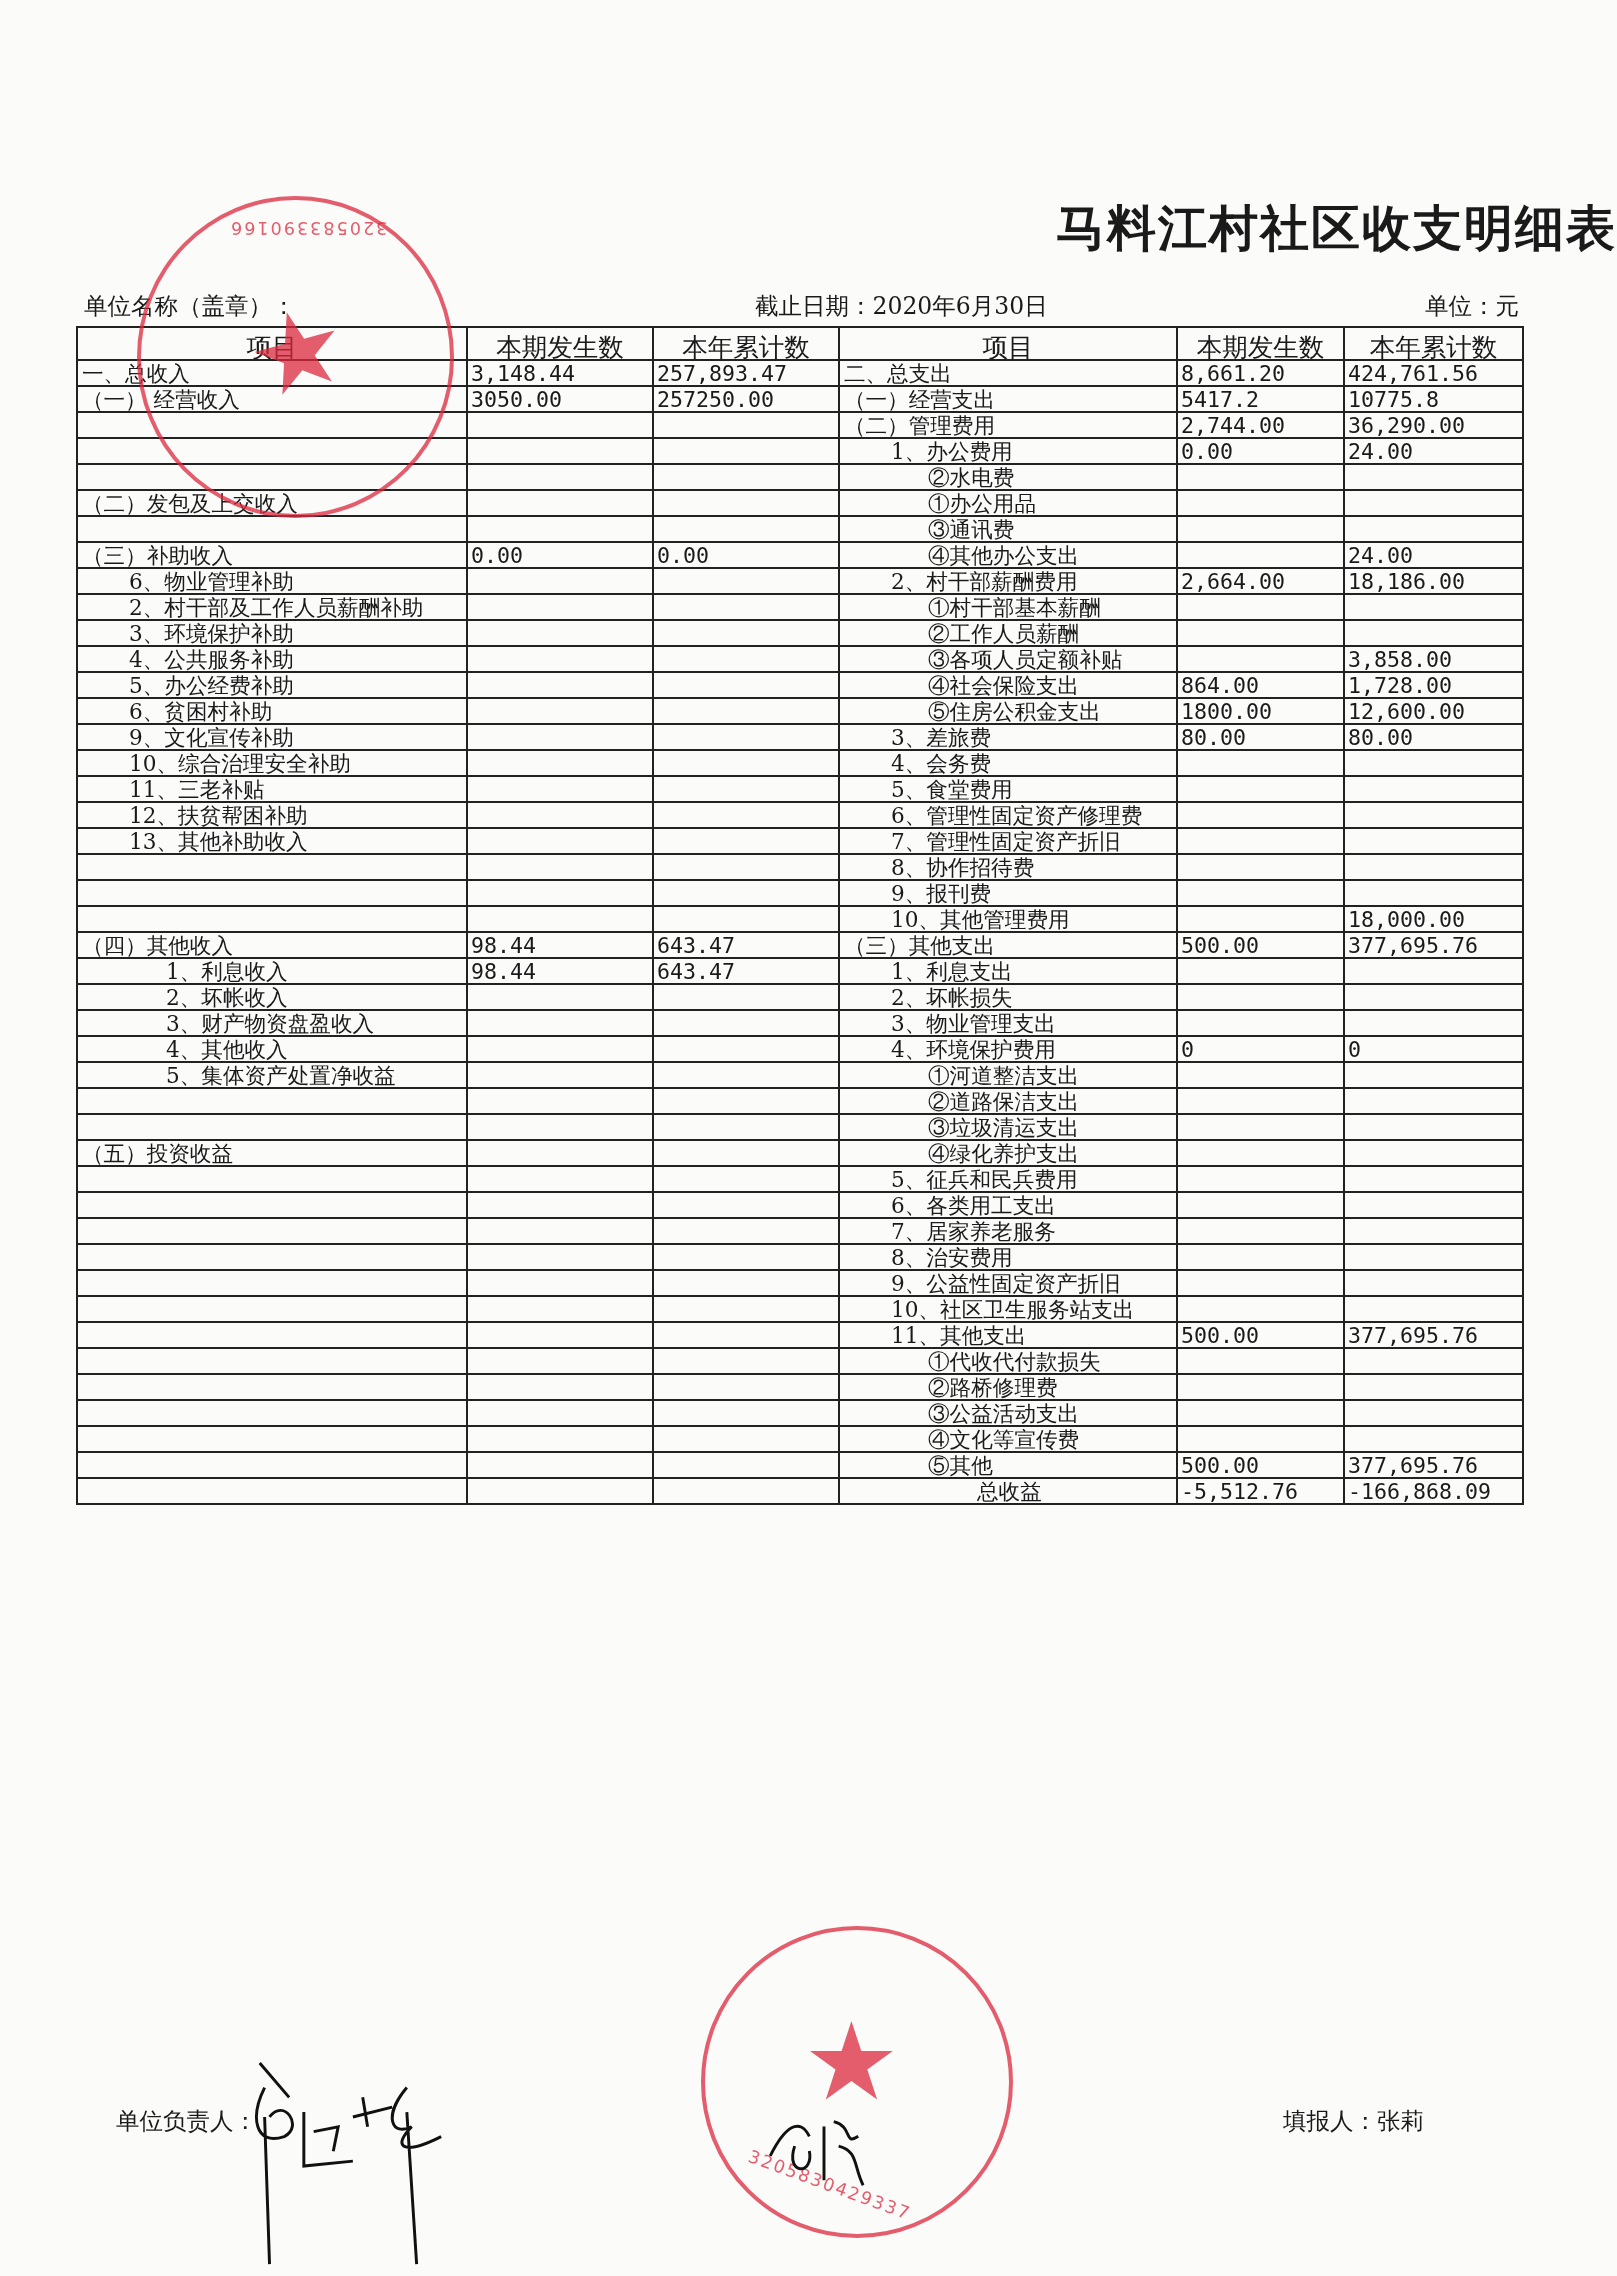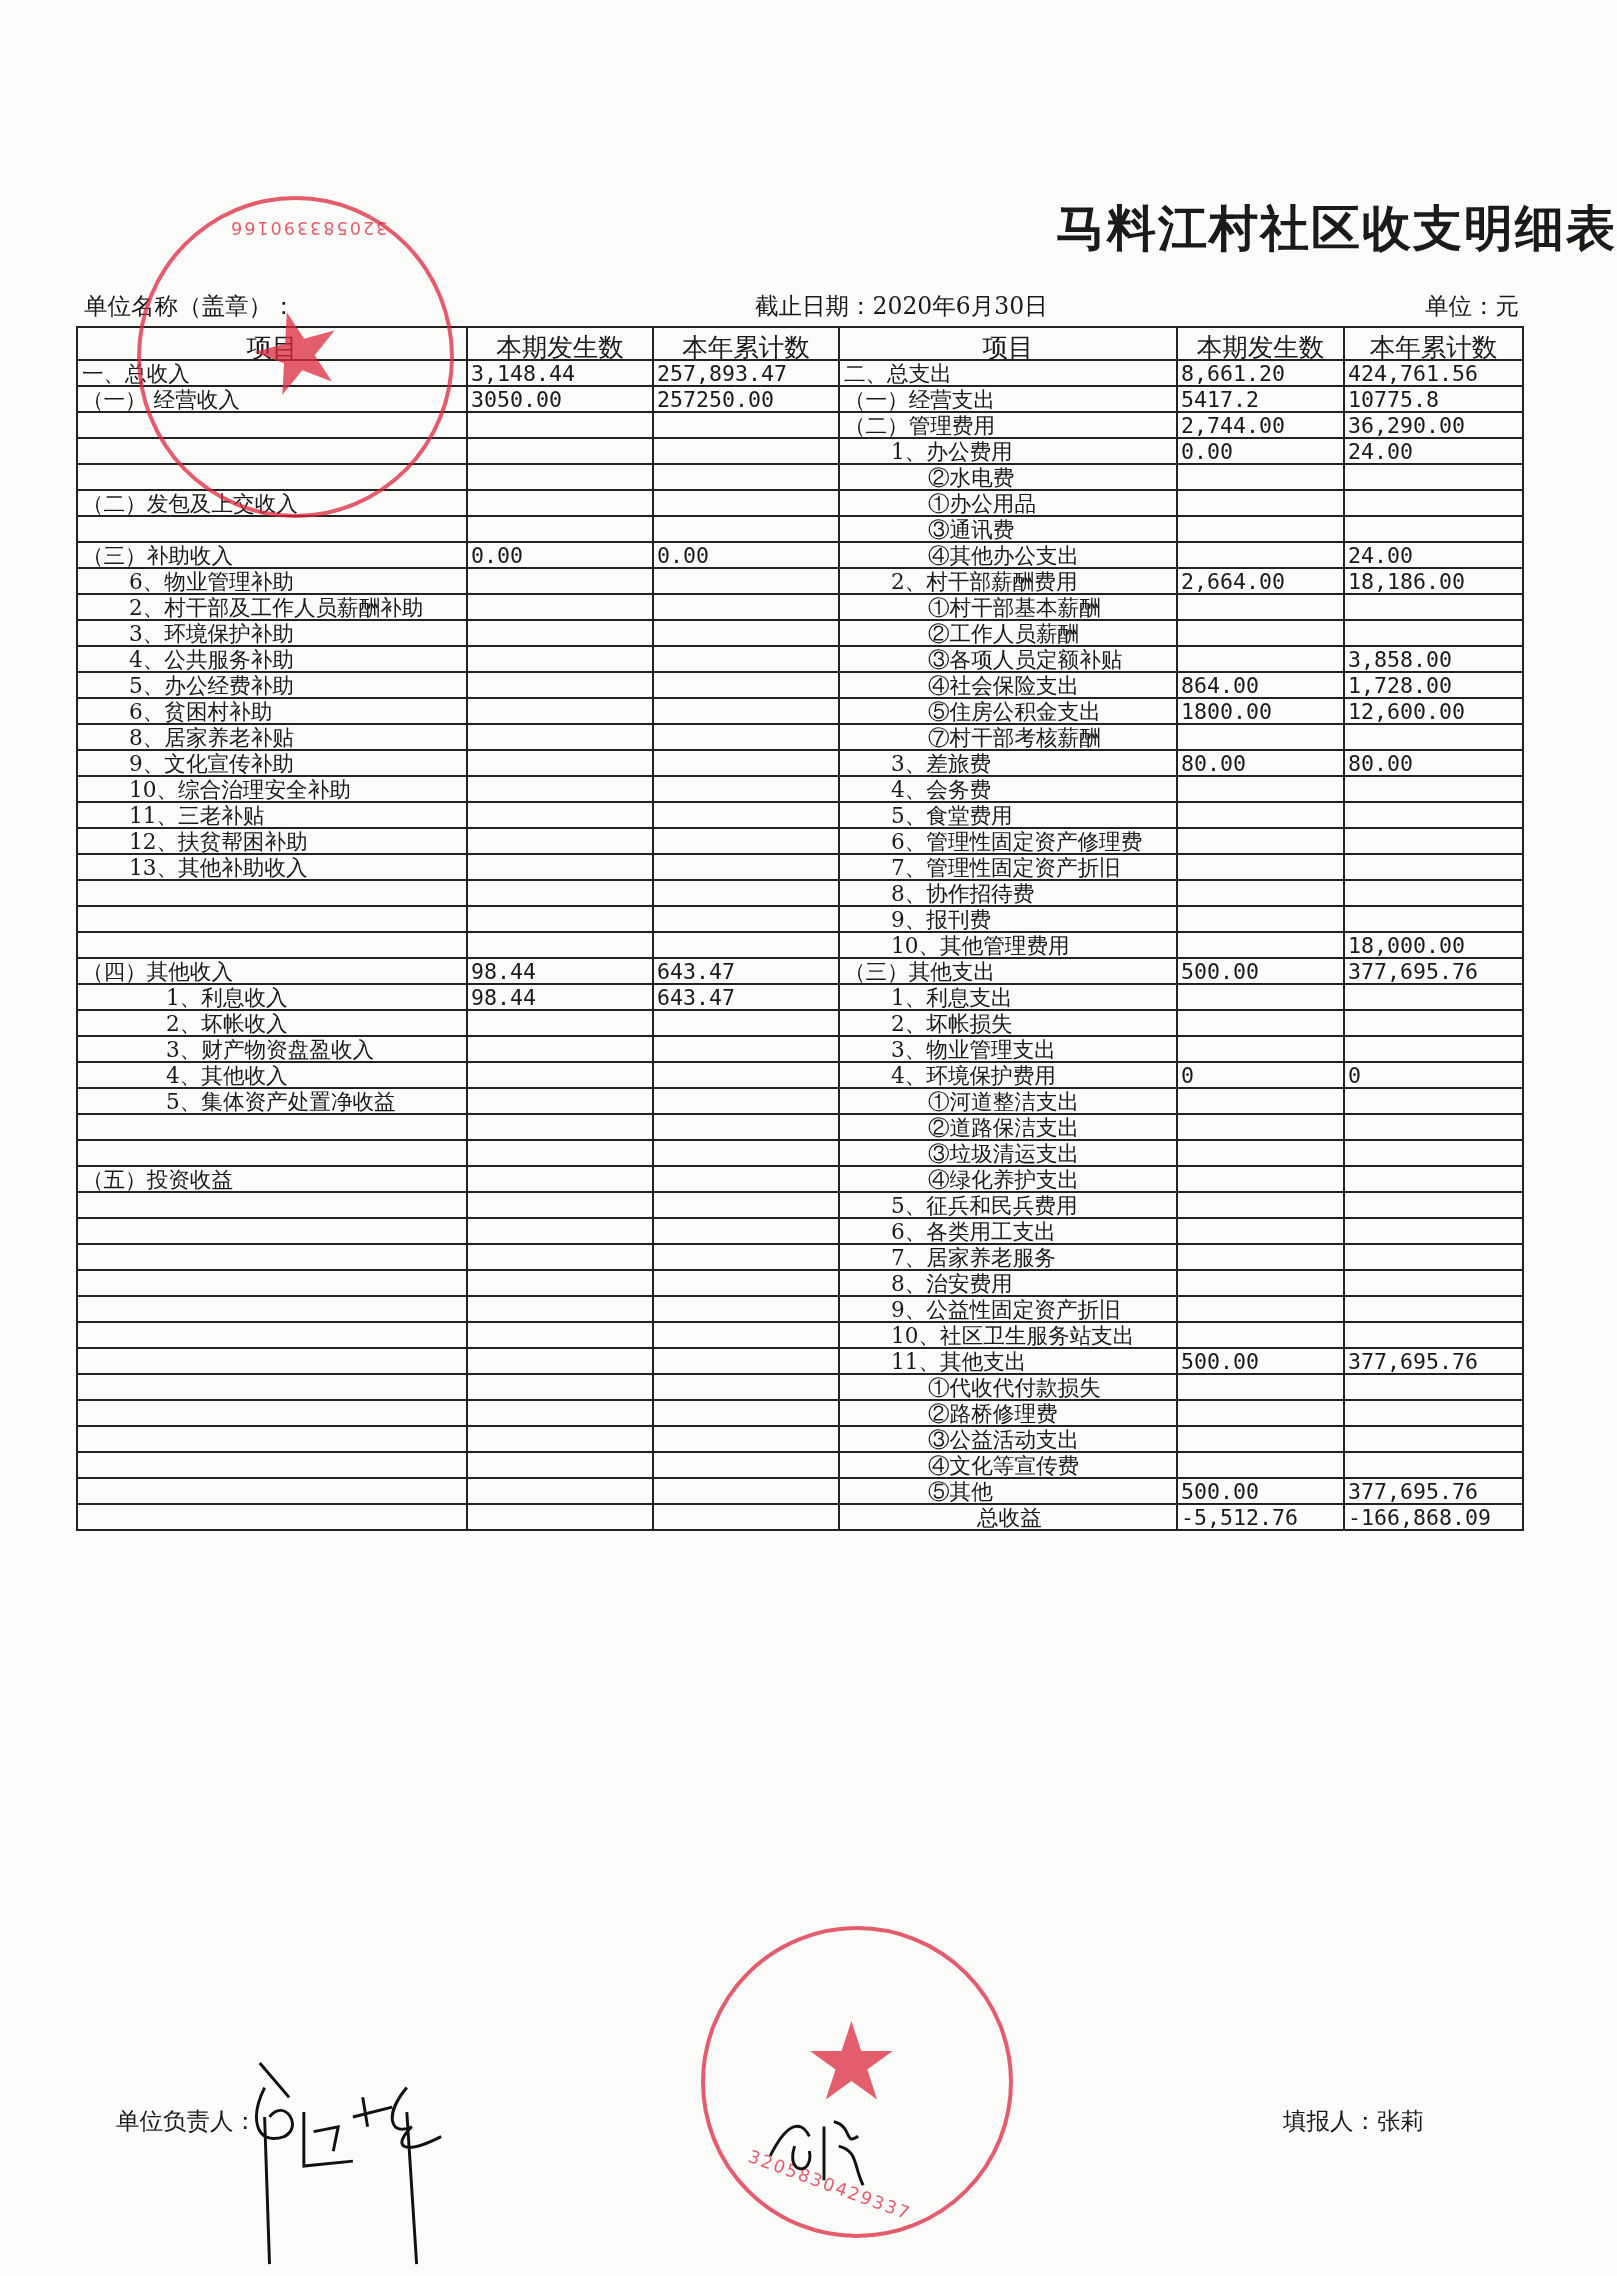--- a/index.html
+++ b/index.html
@@ -184,28 +184,20 @@
       </tr>
       <tr>
         <td class="ind1">6、贫困村补助</td>
         <td class="num"></td>
         <td class="num"></td>
         <td class="ind2">⑤住房公积金支出</td>
         <td class="num">1800.00</td>
         <td class="num">12,600.00</td>
       </tr>
       <tr>
-        <td class="ind1">8、居家养老补贴</td>
-        <td class="num"></td>
-        <td class="num"></td>
-        <td class="ind2">⑦村干部考核薪酬</td>
-        <td class="num"></td>
-        <td class="num"></td>
-      </tr>
-      <tr>
         <td class="ind1">9、文化宣传补助</td>
         <td class="num"></td>
         <td class="num"></td>
         <td class="ind1">3、差旅费</td>
         <td class="num">80.00</td>
         <td class="num">80.00</td>
       </tr>
       <tr>
         <td class="ind1">10、综合治理安全补助</td>
         <td class="num"></td>

